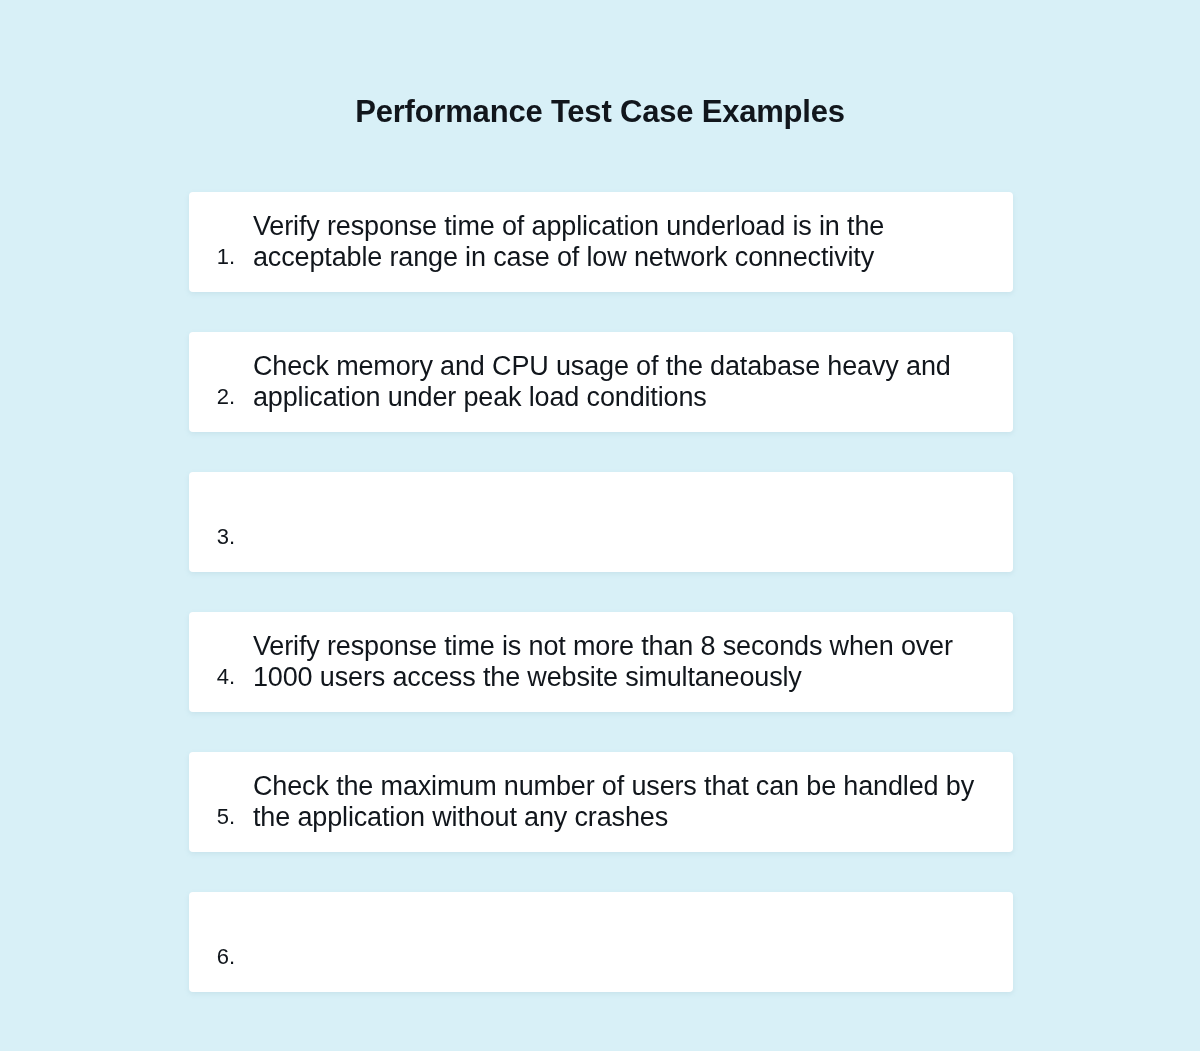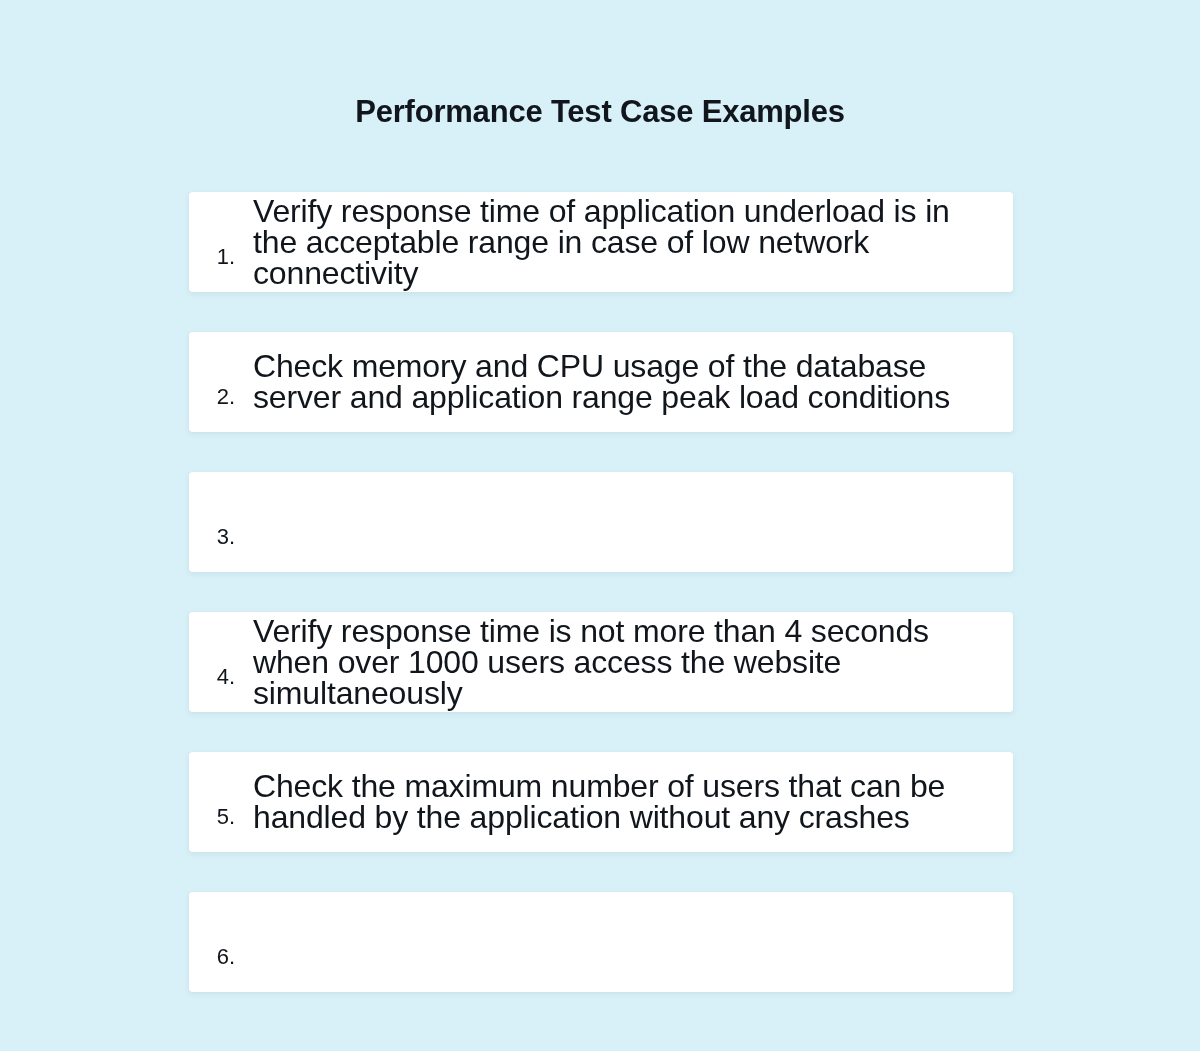--- a/index.html
+++ b/index.html
@@ -65,21 +65,21 @@
     padding-right: 6px;
     font-size: 22px;
     color: #11161c;
     align-self: flex-end;
     padding-bottom: 24px;
     line-height: 22px;
   }
 
   .card-text {
     flex: 1 1 auto;
-    font-size: 32px;
+    font-size: 27px;
     line-height: 31px;
     color: #11161c;
     letter-spacing: -0.15px;
     padding-left: 12px;
     padding-right: 18px;
   }
 </style>
 </head>
 <body>
 
@@ -89,30 +89,30 @@
 
   <div class="card-list">
 
     <div class="card">
       <div class="card-number">1.</div>
       <div class="card-text">Verify response time of application underload is in the acceptable range in case of low network connectivity</div>
     </div>
 
     <div class="card">
       <div class="card-number">2.</div>
-      <div class="card-text">Check memory and CPU usage of the database server and application range peak load conditions</div>
+      <div class="card-text">Check memory and CPU usage of the database heavy and application under peak load conditions</div>
     </div>
 
     <div class="card">
       <div class="card-number">3.</div>
     </div>
 
     <div class="card">
       <div class="card-number">4.</div>
-      <div class="card-text">Verify response time is not more than 4 seconds when over 1000 users access the website simultaneously</div>
+      <div class="card-text">Verify response time is not more than 8 seconds when over 1000 users access the website simultaneously</div>
     </div>
 
     <div class="card">
       <div class="card-number">5.</div>
       <div class="card-text">Check the maximum number of users that can be handled by the application without any crashes</div>
     </div>
 
     <div class="card">
       <div class="card-number">6.</div>
     </div>

